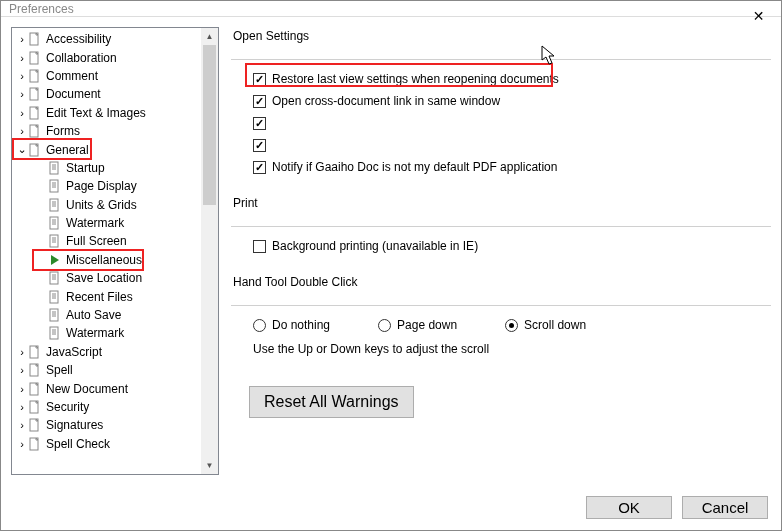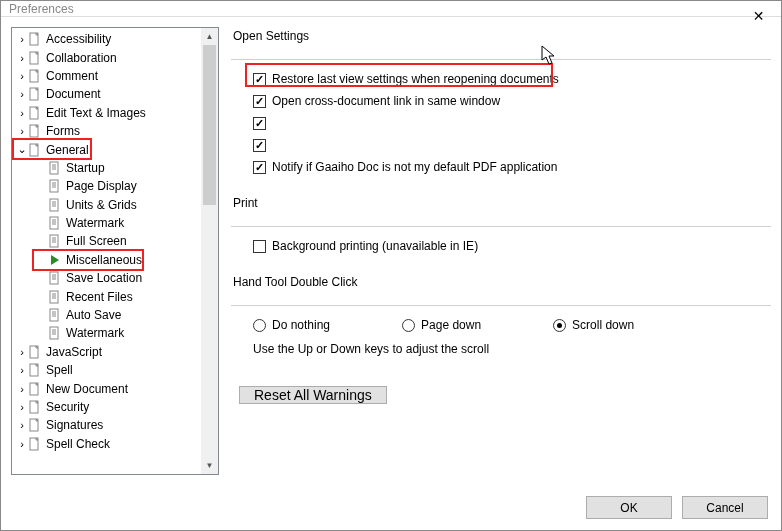--- a/index.html
+++ b/index.html
@@ -142,49 +142,49 @@
     justify-content: center;
     background: #fff;
     font-size: 10px;
     line-height: 1;
   }
   .radio { border-radius: 50%; }
   .radio .dot { width: 5px; height: 5px; background: #000; border-radius: 50%; }
   .checkbox.checked::after { content: "✓"; font-size: 11px; font-weight: bold; }
   .radio-row {
     display: flex;
-    gap: 72px;
+    gap: 48px;
     padding: 4px 0;
     align-items: center;
   }
   .radio-opt { display: flex; align-items: center; }
   .hint { padding: 6px 0; }
   .reset-btn {
     margin-top: 6px;
-    margin-left: 8px;
-    padding: 0 14px;
+    margin-left: 18px;
+    padding: 6px 14px;
     background: #e1e1e1;
     border: 1px solid #adadad;
     font-family: inherit;
-    font-size: 14px;
+    font-size: 16px;
   }
   .buttons {
     position: absolute;
     right: 14px;
     bottom: 12px;
     display: flex;
     gap: 10px;
   }
   .dlg-btn {
     width: 86px;
     height: 23px;
     background: #e1e1e1;
     border: 1px solid #adadad;
     font-family: inherit;
-    font-size: 12px;
+    font-size: 15px;
   }
   .cursor {
     position: absolute;
     pointer-events: none;
   }
   .fieldset-like {
     position: relative;
   }
   .fieldset-like .group-label {
     position: relative;

